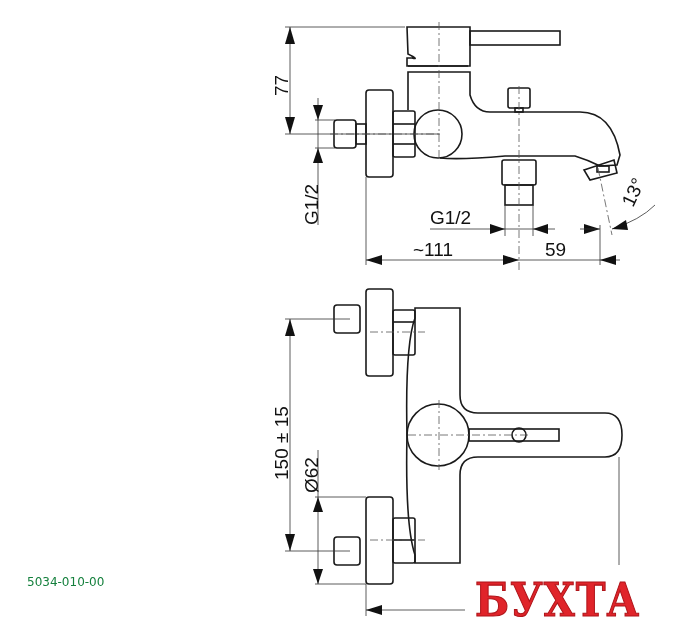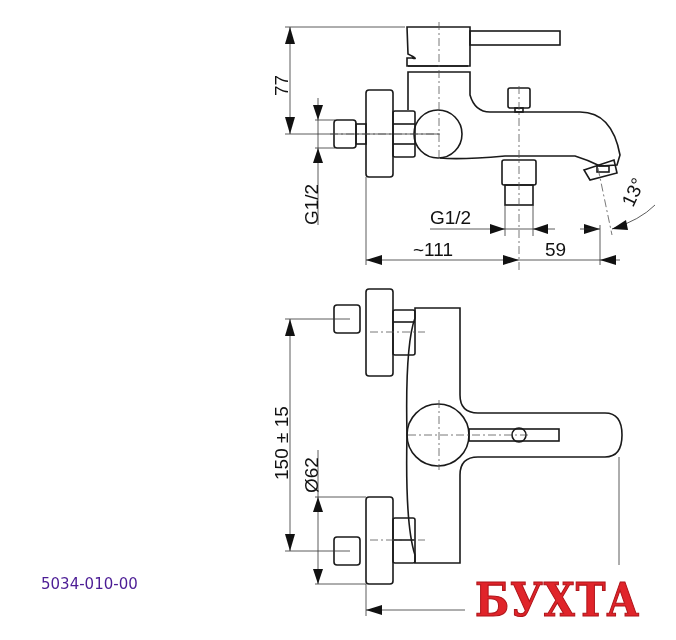--- a/index.html
+++ b/index.html
@@ -3,21 +3,21 @@
 <meta charset="utf-8">
 <style>
   html, body { margin: 0; padding: 0; background: #ffffff; }
   body { width: 676px; height: 640px; position: relative; overflow: hidden; font-family: "Liberation Sans", sans-serif; }
   svg { position: absolute; left: 0; top: 0; }
   .ln { stroke: #1a1a1a; stroke-width: 1.6; fill: none; }
   .thin { stroke: #333; stroke-width: 0.8; fill: none; }
   .ctr { stroke: #555; stroke-width: 0.8; fill: none; stroke-dasharray: 8 3 2 3; }
   .arr { fill: #111; }
   .dim { font-family: "Liberation Sans", sans-serif; font-size: 19px; fill: #111; }
-  .code { position: absolute; left: 41px; top: 575px; font-family: "DejaVu Sans", sans-serif; font-size: 15px; color: #4c1d95; }
+  .code { position: absolute; left: 27px; top: 575px; font-family: "DejaVu Sans", sans-serif; font-size: 12px; color: #15803d; }
   .logo { position: absolute; left: 475px; top: 572px; font-family: "DejaVu Serif", serif; font-weight: bold; font-size: 40px; color: #e0242a; letter-spacing: 1px; -webkit-text-stroke: 1px #b0151a; transform: scaleY(1.15); transform-origin: top left; }
 </style>
 </head>
 <body>
 
 <svg width="676" height="640" viewBox="0 0 676 640">
 
   <g>
 
     <line class="thin" x1="285" y1="27" x2="405" y2="27"></line>

